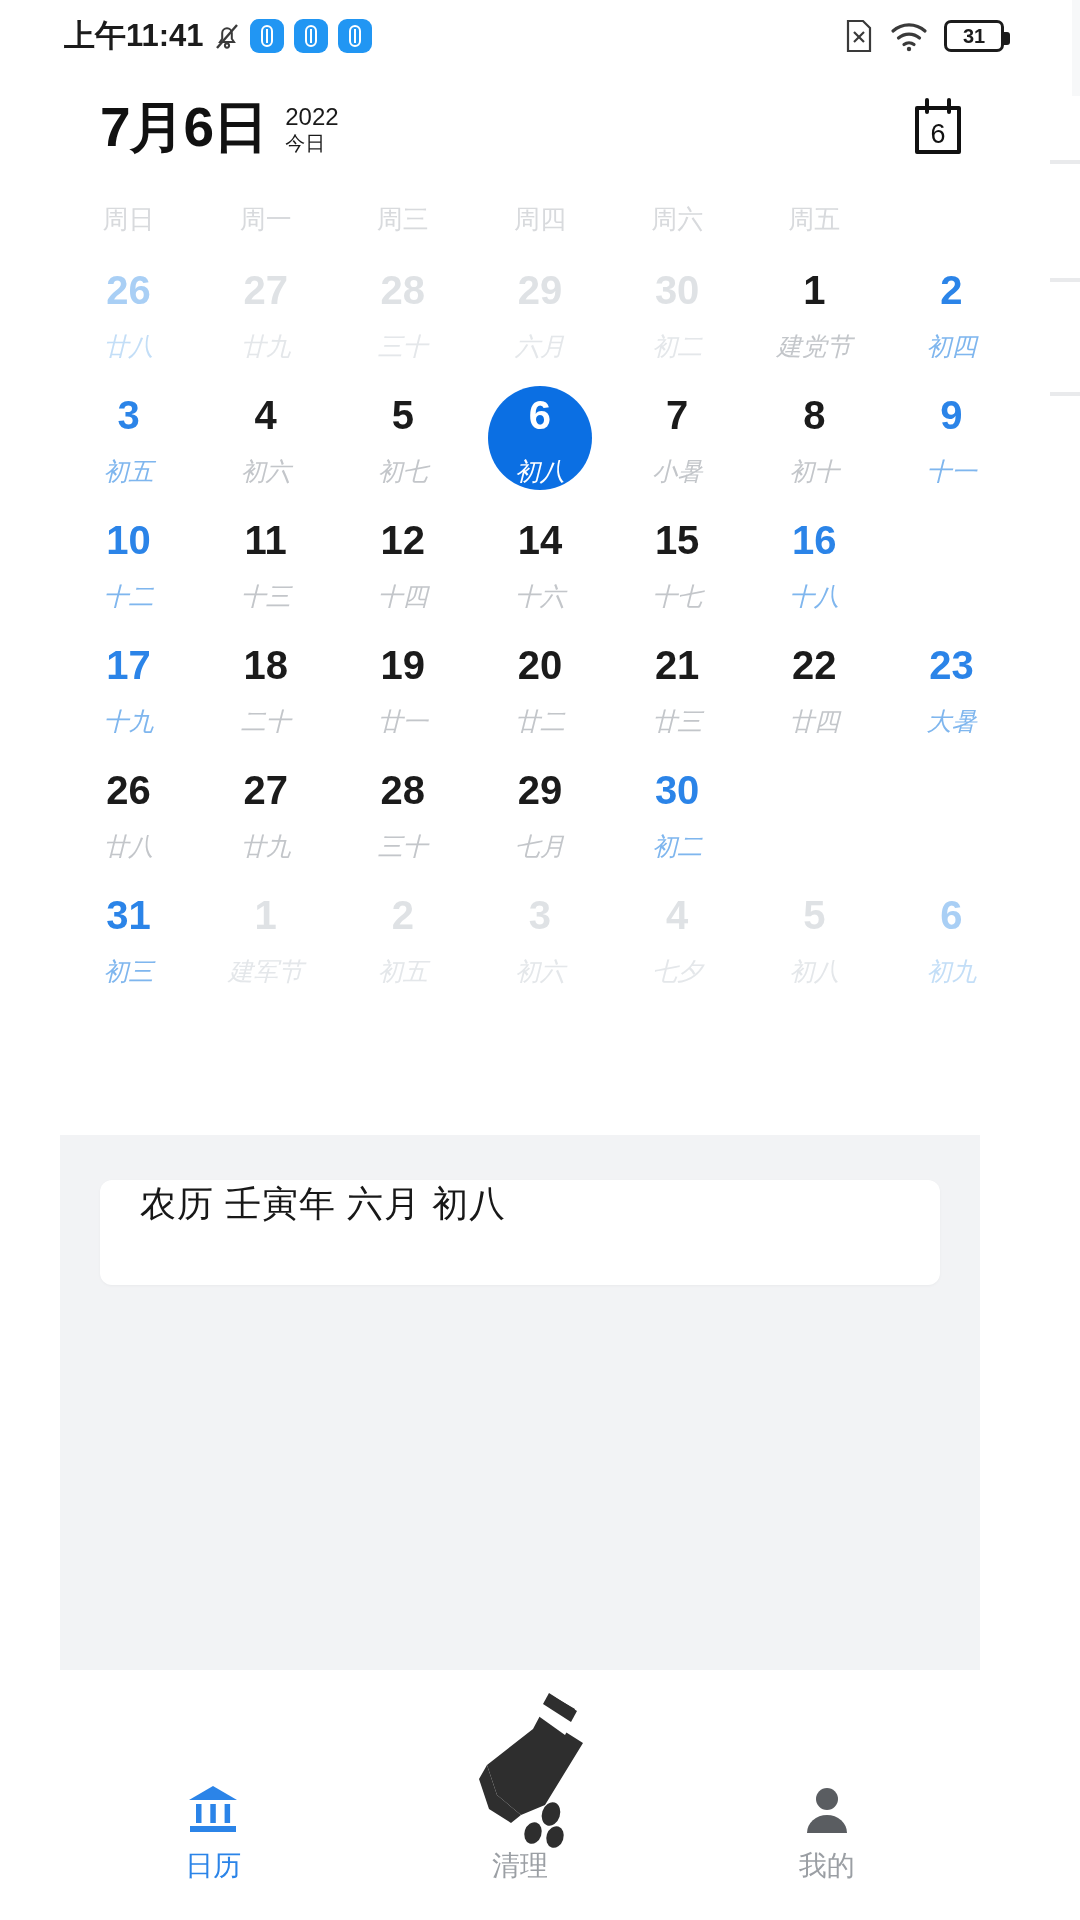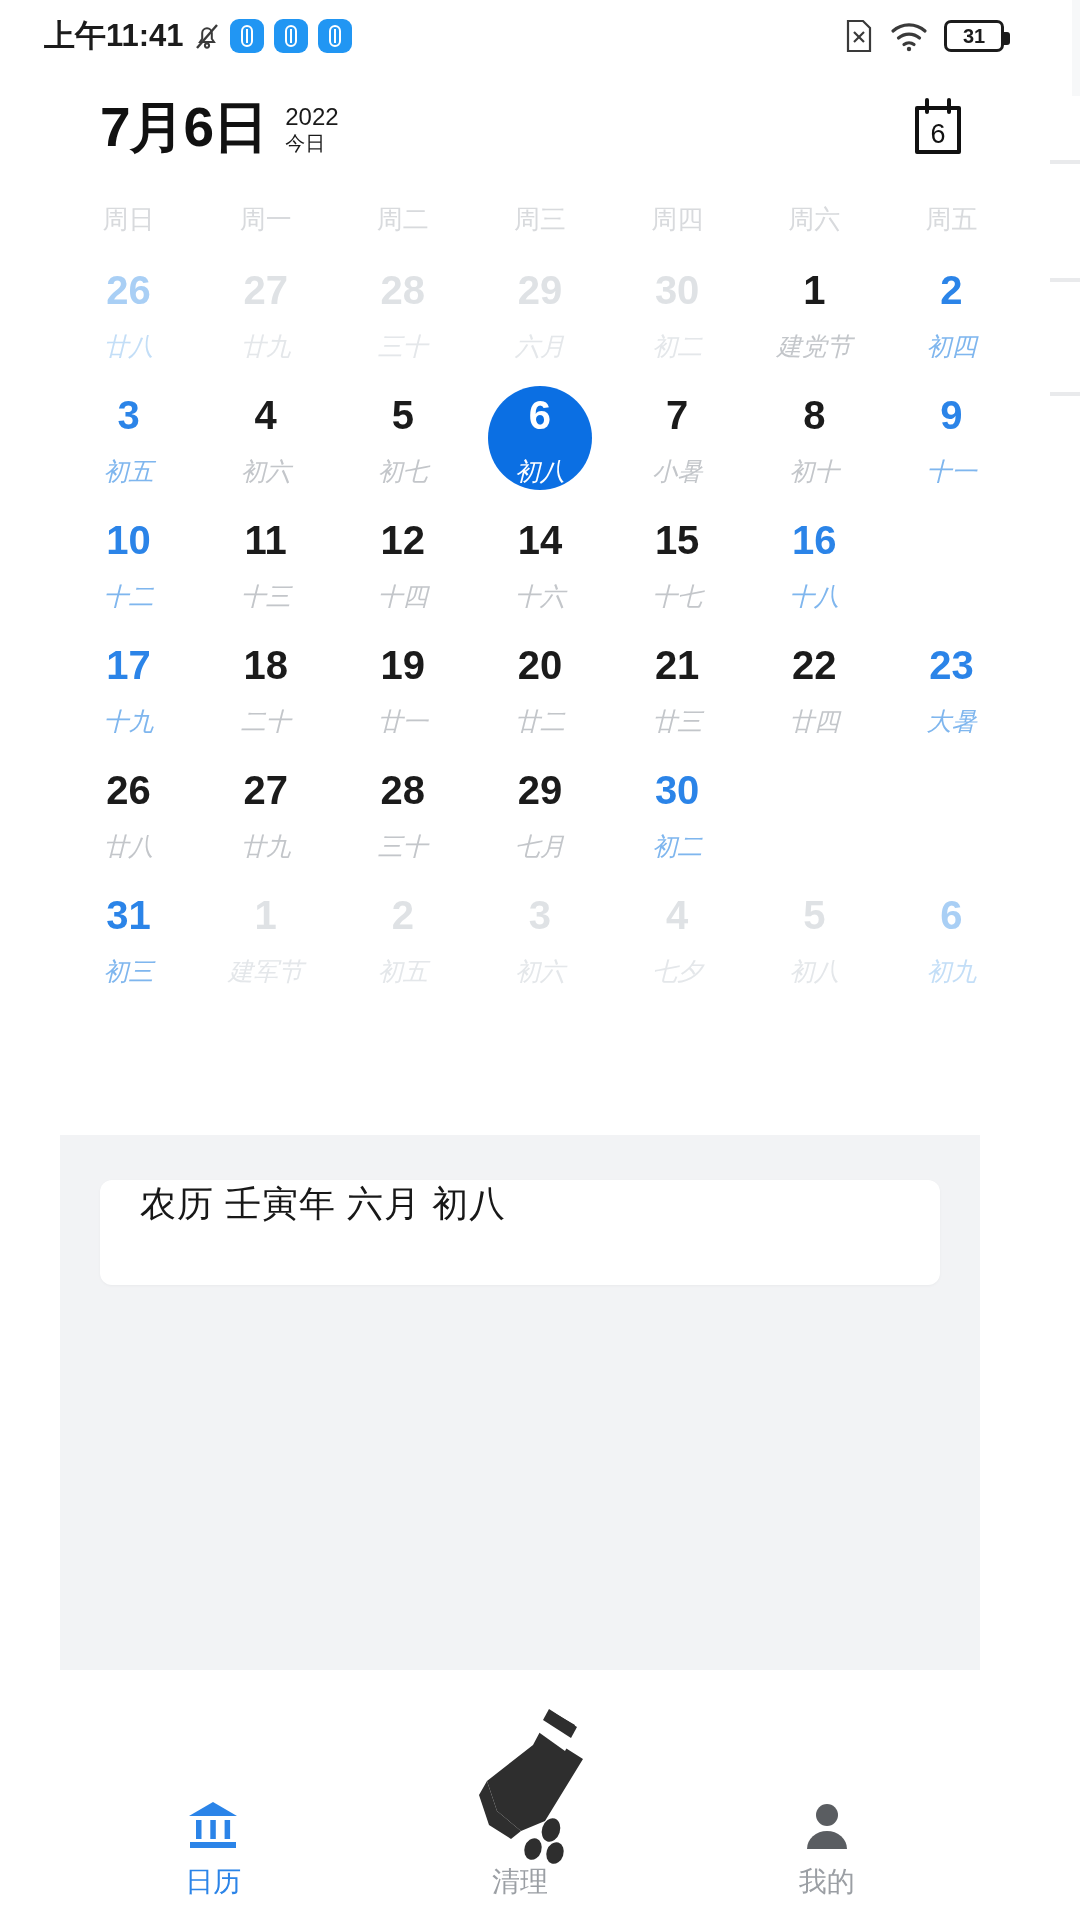--- a/index.html
+++ b/index.html
@@ -13,21 +13,21 @@
     position:relative;
     width:1080px; height:1920px;
     background:#ffffff;
   }
 
   
   .statusbar {
     position:absolute; left:0; top:0;
     width:1080px; height:72px;
     display:flex; align-items:center;
-    padding:0 36px 0 44px;
+    padding:0 36px 0 64px;
     background:#ffffff;
   }
   .sb-left { display:flex; align-items:center; gap:10px; }
   .sb-time {
     font-size:31px; font-weight:600; color:#1c1c1c;
     letter-spacing:0px; white-space:nowrap;
   }
   .sb-right {
     margin-left:auto; display:flex; align-items:center; gap:16px;
     padding-right:40px;
@@ -130,21 +130,21 @@
   
   .bottomnav {
     position:absolute; left:60px; bottom:0;
     width:920px; height:180px;
     background:#ffffff;
     display:flex; align-items:flex-end;
   }
   .navitem {
     flex:1; display:flex; flex-direction:column;
     align-items:center; justify-content:flex-end;
-    padding-bottom:24px; gap:14px;
+    padding-bottom:40px; gap:14px;
   }
   .navicon { height:58px; display:flex; align-items:center; justify-content:center; }
   .navlabel { font-size:28px; color:#9b9fa4; line-height:1; }
   .navitem.active .navlabel { color:#2b84e8; }
   .clean-icon { position:relative; width:190px; height:165px; margin-bottom:-6px; }
   .clean-icon svg { position:absolute; left:0; top:0; }
   .navitem.clean { justify-content:flex-end; gap:6px; }
 
   
   .edge-mark {
@@ -229,21 +229,20 @@
         <path d="M10 12 h42 a0 0 0 0 1 0 0 v44 a0 0 0 0 1 0 0 h-42 a0 0 0 0 1 0 0 v-44 a0 0 0 0 1 0 0 z" fill="none" stroke="#111" stroke-width="4" stroke-linejoin="round"></path>
         <text x="31" y="47" font-size="27" font-family="Liberation Sans, sans-serif" text-anchor="middle" fill="#111">6</text>
       </svg>
     </div>
   </div>
 
   <div class="cal">
     <div class="weekrow" id="weekday-row">
         <div class="wd">周日</div>
         <div class="wd">周一</div>
-        <div class="wd">周二</div>
         <div class="wd">周三</div>
         <div class="wd">周四</div>
         <div class="wd">周六</div>
         <div class="wd">周五</div>
       </div>
     <div id="weeks-container">
         <div class="weekrow">
           <div class="daycell other weekend">
             <div class="dnum">26</div>
             <div class="dlun">廿八</div>

